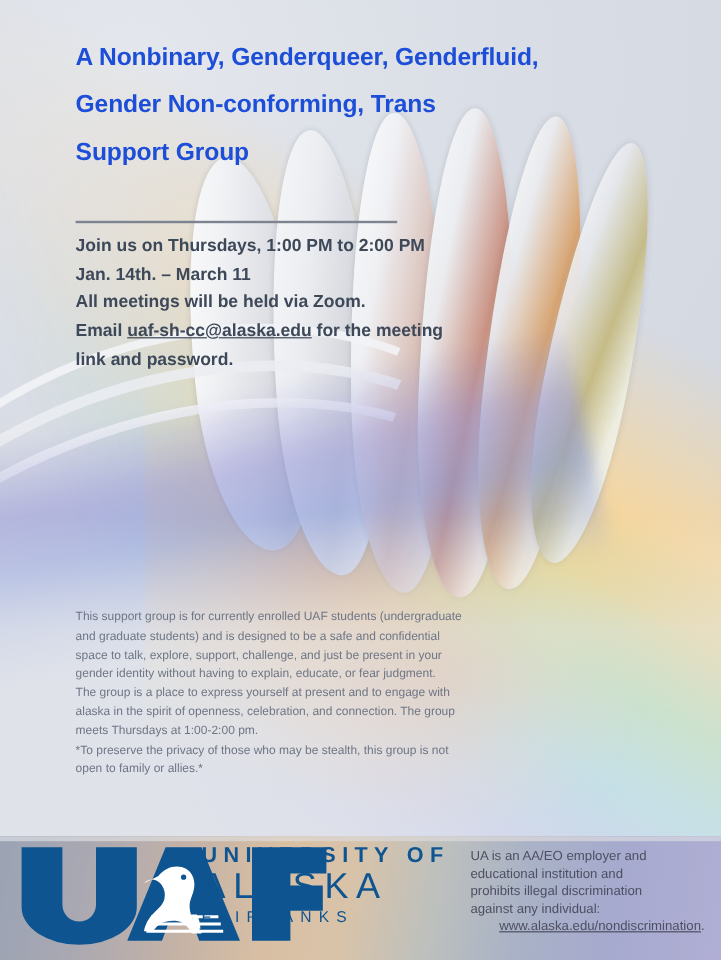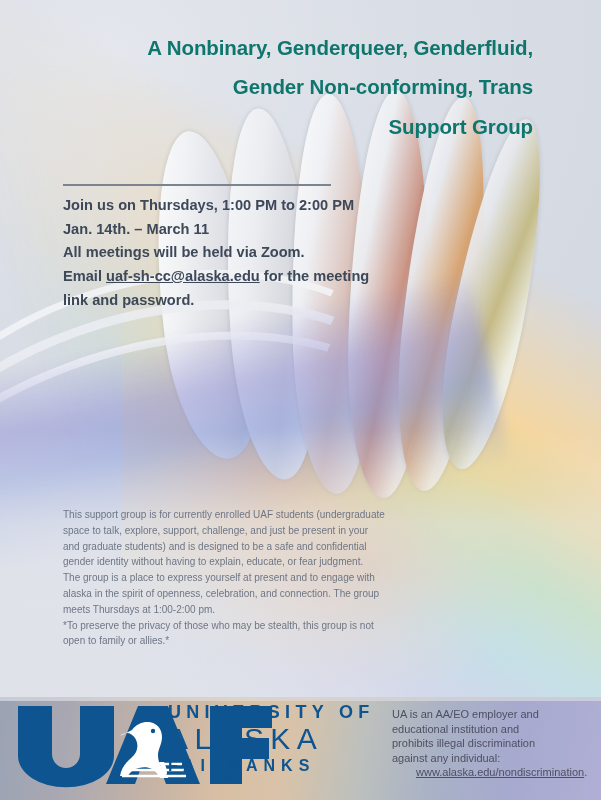--- a/index.html
+++ b/index.html
@@ -67,23 +67,22 @@
   }
   .arc{
     position:absolute;border-style:solid;border-color:transparent;border-radius:50%;
   }
 
   
   .content{position:absolute;left:0;top:0;width:601px;height:697px;}
 
   .heading{
     position:absolute;left:63px;top:28px;width:470px;
-    color:#0f766e;font-weight:bold;font-size:20.5px;line-height:1.92;
+    color:#1d4ed8;font-weight:bold;font-size:20.5px;line-height:1.92;
     letter-spacing:-0.1px;
-    text-align:right;
   }
   .heading .hl{display:block;white-space:nowrap;}
 
   .rule{position:absolute;left:63px;top:184px;width:268px;height:2px;background:#7c8391;}
 
   .details{
     position:absolute;left:63px;top:194px;width:400px;
     color:#3d4859;font-weight:bold;font-size:14.6px;line-height:1.62;
   }
   .details .dl{display:block;white-space:nowrap;}
@@ -107,21 +106,21 @@
   .footer-top-line{position:absolute;left:0;top:0;width:601px;height:4px;
      background:linear-gradient(100deg,#cfd3dc 0%,#dcd6cf 40%,#cfd2e0 100%);opacity:.85;}
 
   .logo-wrap{position:absolute;left:14px;top:702px;width:360px;height:86px;}
   .wordmark{
     position:absolute;left:168px;top:703px;width:212px;height:82px;
     color:#0d5490;text-align:left;
   }
   .wm1{font-size:18px;font-weight:bold;letter-spacing:5.3px;line-height:1.05;}
   .wm2{font-size:30px;font-weight:normal;letter-spacing:6.4px;line-height:1.08;margin-top:1px;}
-  .wm3{font-size:16px;font-weight:bold;letter-spacing:6.0px;line-height:1.1;margin-top:2px;}
+  .wm3{font-size:13px;font-weight:normal;letter-spacing:6.0px;line-height:1.1;margin-top:2px;}
 
   .disclaimer{
     position:absolute;left:392px;top:707px;width:206px;
     color:#4e4f63;font-size:11px;line-height:1.32;
   }
   .disclaimer .dline{display:block;}
   .disclaimer .dlink{text-decoration:underline;}
 </style>
 </head>
 <body>
@@ -172,22 +171,22 @@
       <span class="dl">Join us on Thursdays, 1:00 PM to 2:00 PM</span>
       <span class="dl">Jan. 14th. – March 11</span>
       <span class="dl">All meetings will be held via Zoom.</span>
       <span class="dl"><span>Email </span><a class="email-link" href="#">uaf-sh-cc@alaska.edu</a><span> for the meeting</span></span>
       <span class="dl">link and password.</span>
     </div>
 
     <div class="body-copy">
       <p>
         <span class="bl">This support group is for currently enrolled UAF students (undergraduate</span>
+        <span class="bl">and graduate students) and is designed to be a safe and confidential</span>
         <span class="bl">space to talk, explore, support, challenge, and just be present in your</span>
-        <span class="bl">and graduate students) and is designed to be a safe and confidential</span>
         <span class="bl">gender identity without having to explain, educate, or fear judgment.</span>
         <span class="bl">The group is a place to express yourself at present and to engage with</span>
         <span class="bl">alaska in the spirit of openness, celebration, and connection. The group</span>
         <span class="bl">meets Thursdays at 1:00-2:00 pm.</span>
         <span class="bl">*To preserve the privacy of those who may be stealth, this group is not</span>
         <span class="bl">open to family or allies.*</span>
       </p>
     </div>
   </div>
 

